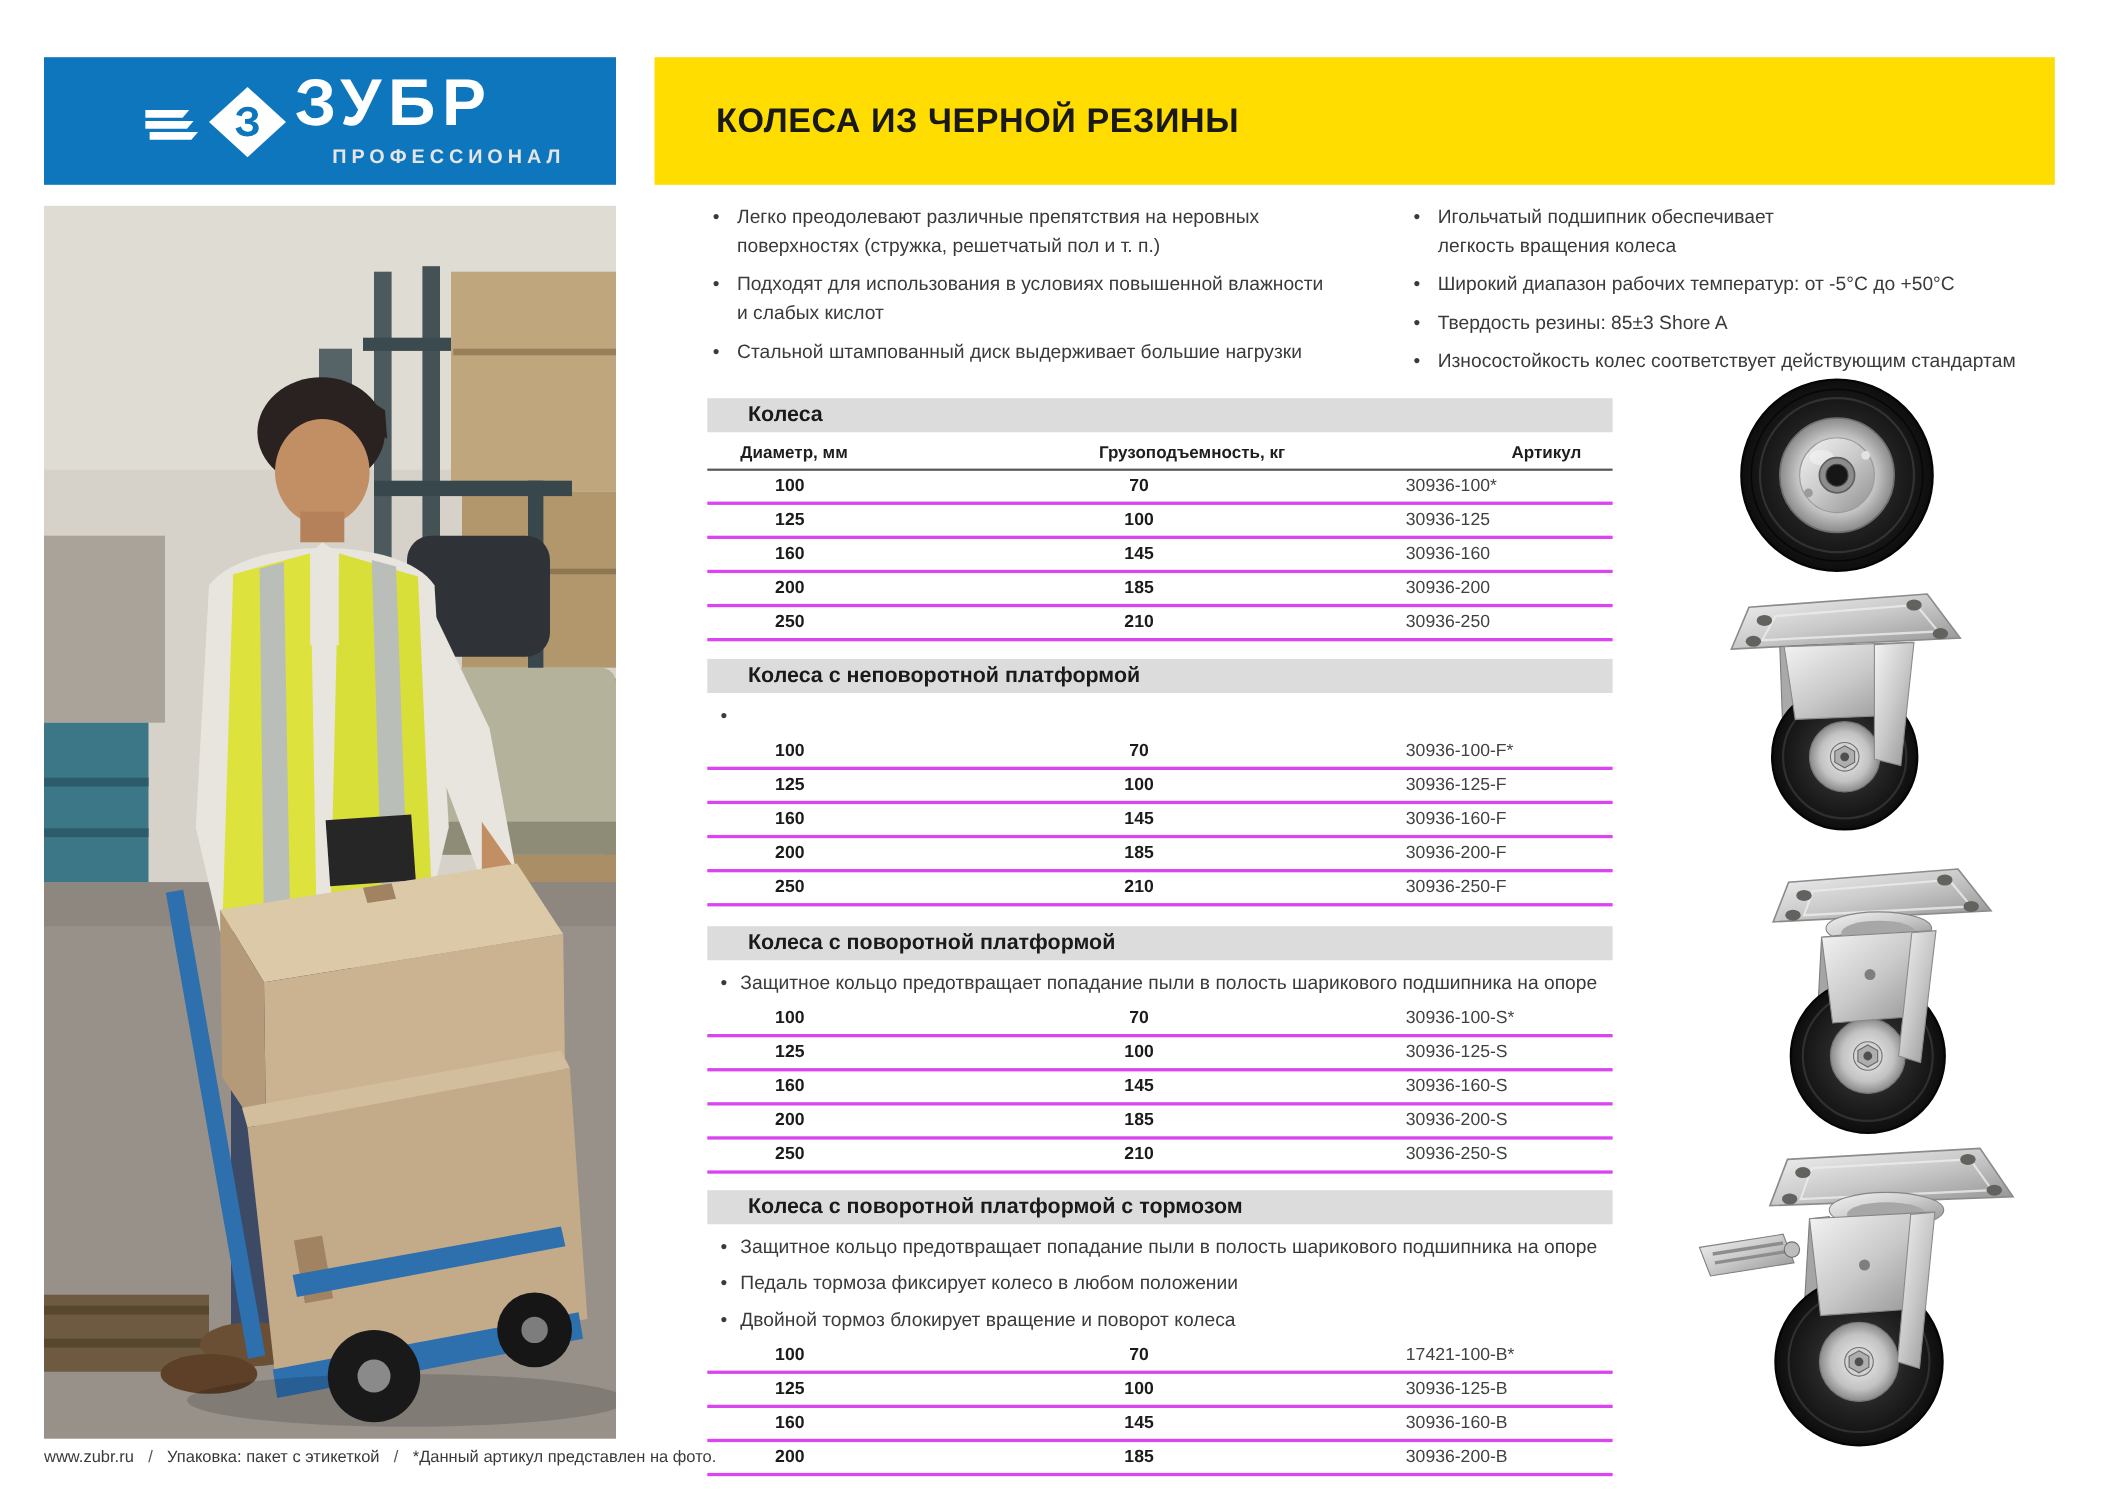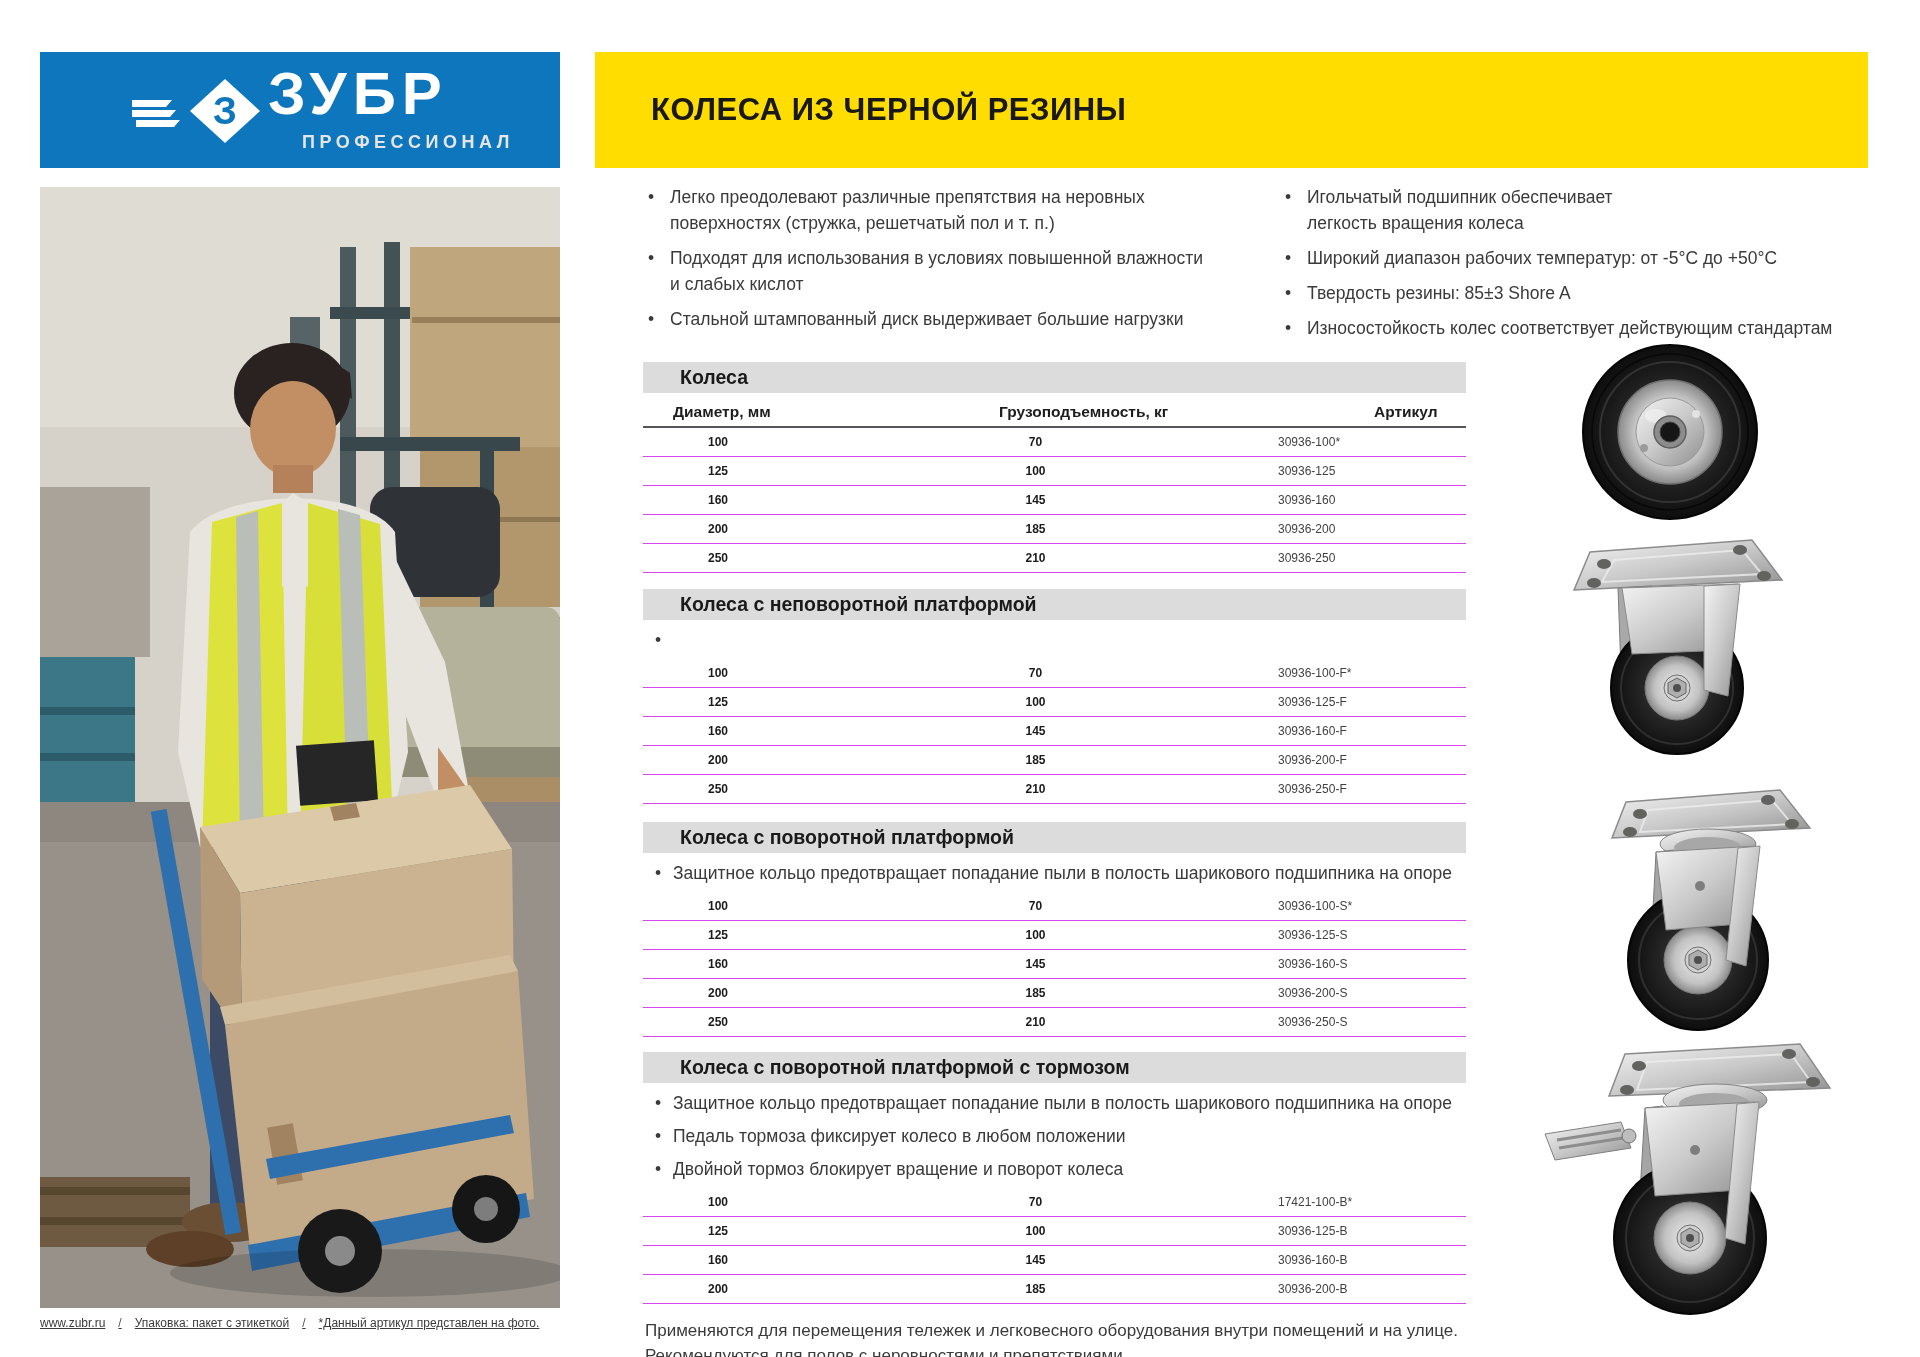--- a/index.html
+++ b/index.html
@@ -23,30 +23,30 @@
   .bullet .txt{white-space:pre-line;}
 
   
   .tables-col{left:643px;top:362px;width:823px;}
   .band{height:31px;background:#dcdcdd;display:flex;align-items:center;padding-left:37px;
         font-size:19.5px;font-weight:700;color:#1a1a1a;box-sizing:border-box;}
   .thead{display:grid;grid-template-columns:308px 327px 188px;align-items:center;height:29px;
          margin-top:4px;border-bottom:2px solid #55565a;font-size:15.5px;font-weight:700;color:#1d1d1d;gap:48px;}
   .thead .h1{padding-left:30px;}
   .trow{display:grid;grid-template-columns:150px 485px 188px;align-items:center;height:28px;
-        border-bottom:1px solid #d946ef;font-size:12px;}
+        border-bottom:3px solid #d946ef;font-size:16px;}
   .trow .c1,.trow .c2{text-align:center;font-weight:700;color:#1b1b1b;}
   .trow .c3{text-align:left;color:#414141;}
   .tbullet{margin:7px 0 6px 0;padding-left:12px;}
   .tbullet .dot{width:18px;min-width:18px;}
   .sec2{margin-top:16px;} .sec3{margin-top:18px;} .sec4{margin-top:15px;}
   .note{margin-top:14px;font-size:17px;line-height:25px;color:#3a3a3a;white-space:pre-line;padding-left:2px;}
 
   
-  .footer{left:40px;top:1316px;font-size:12px;color:#3a3a3a;text-decoration:underline;}
+  .footer{left:40px;top:1316px;font-size:15px;color:#3a3a3a;}
   .footer .seg{margin-right:13px;}
   .footer .sep{margin-right:13px;color:#555;}
 
   .photo{left:40px;top:187px;width:520px;height:1121px;}
   .pimg{position:absolute;}
 </style>
 </head>
 <body>
 
 <div class="page">

